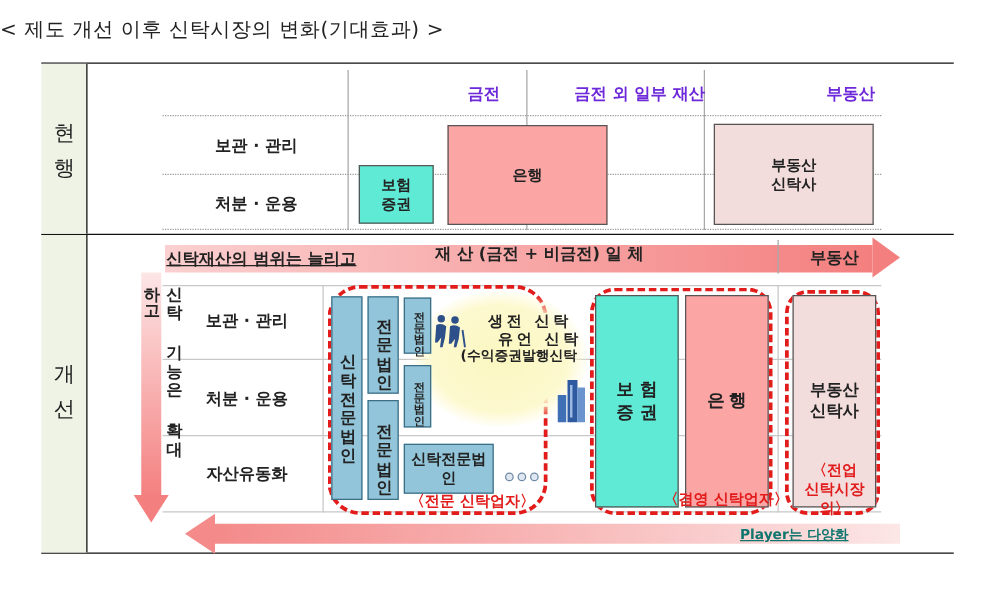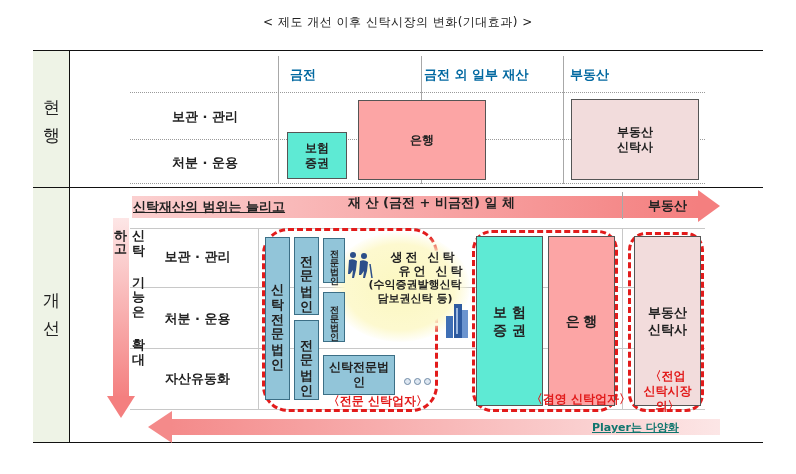--- a/index.html
+++ b/index.html
@@ -1,25 +1,25 @@
 <!DOCTYPE html>
 <html><head>
   <meta charset="utf-8">
   <style>
     * { box-sizing: border-box; margin: 0; padding: 0; }
     html, body { width: 796px; height: 474px; background: #ffffff; overflow: hidden; }
     body { font-family: "DejaVu Sans", "Liberation Sans", sans-serif; color: #111; position: relative; }
     .abs { position: absolute; }
-    .title { left: 0; top: 14px; width: 796px; text-align: center; font-size: 12px; color: #222; letter-spacing: 0.5px; }
+    .title { left: 0; top: 14px; width: 796px; font-size: 16px; color: #222; letter-spacing: 0.5px; }
     .hline { height: 0; border-top: 1.5px solid #111; }
     .sidecol { left: 33px; width: 37px; background: #eef3e6; border-right: 1.5px solid #111; }
     .sidelabel { width: 37px; text-align: center; font-size: 17px; line-height: 28px; color: #222; }
     .dotline { height: 0; border-top: 1px dotted #9a9a9a; }
     .vgrid { width: 0; border-left: 1px solid #a8a8a8; }
-    .colhead { text-align: left; font-weight: bold; font-size: 13px; color: #0369a1; }
+    .colhead { text-align: right; font-weight: bold; font-size: 13px; color: #6d28d9; }
     .rowhead { text-align: center; font-weight: bold; font-size: 13px; color: #222; }
     .box { border: 1.5px solid #555; display: flex; align-items: center; justify-content: center; text-align: center; font-weight: bold; font-size: 12px; line-height: 15px; color: #222; }
     .blue { background: #5eead4; }
     .green { background: #fca5a5; font-family: Liberation Serif, serif; }
     .pink { background: #f2dcdc; }
     .teal { background: #92c5d9; border-color: #3c6f86; }
     .vtext { writing-mode: vertical-rl; text-orientation: upright; letter-spacing: 2px; }
     .dashed { border: 3px dashed #e21b1b; border-radius: 18px; }
     .redlabel { color: #e21b1b; font-weight: bold; font-size: 12px; text-align: center; }
     .arrow-h { height: 22px; background: linear-gradient(to right, #fbd0d0, #f47f7f); }
@@ -120,21 +120,20 @@
   <circle cx="9" cy="3" r="3" fill="#2d4f8a"></circle>
   <path d="M5 8 Q9 6 13 9 L12 18 L10 26 L8 26 L9 18 L6 22 L4 22 Z" fill="#2d4f8a"></path>
   <circle cx="20" cy="4" r="3" fill="#2d4f8a"></circle>
   <path d="M16 9 Q20 7 24 10 L23 19 L21 26 L19 26 L20 19 L17 23 L15 23 Z" fill="#2d4f8a"></path>
   <line x1="26" y1="12" x2="28" y2="26" stroke="#2d4f8a" stroke-width="1.5"></line>
 </svg>
 <div class="abs" style="left:360px; top:250px; width:110px; text-align:center; font-size:12px; font-weight:bold; line-height:14px; color:#222;">
   <div style="padding-left:18px; letter-spacing:3px;">생전 신탁</div>
   <div style="padding-left:34px; letter-spacing:3px;">유언 신탁</div>
   <div style="font-size:11px;">(수익증권발행신탁</div>
-  <div style="font-size:11px;">담보권신탁 등)</div>
 </div>
 <svg class="abs" style="left:446px; top:300px;" width="22" height="38" viewBox="0 0 22 38">
   <rect x="0" y="16" width="7" height="22" fill="#3f6fb5"></rect>
   <rect x="8" y="4" width="8" height="34" fill="#2d5aa0"></rect>
   <rect x="16" y="10" width="6" height="28" fill="#6b94cf"></rect>
   <rect x="10" y="8" width="2" height="26" fill="#9bb8e0"></rect>
 </svg>
 
 <div class="abs dashed" style="left:472px; top:230px; width:146px; height:182px; border-radius:20px;"></div>
 <div class="abs box blue" style="left:476px; top:236px; width:67px; height:170px; flex-direction:column; font-size:14px; line-height:18px;">

